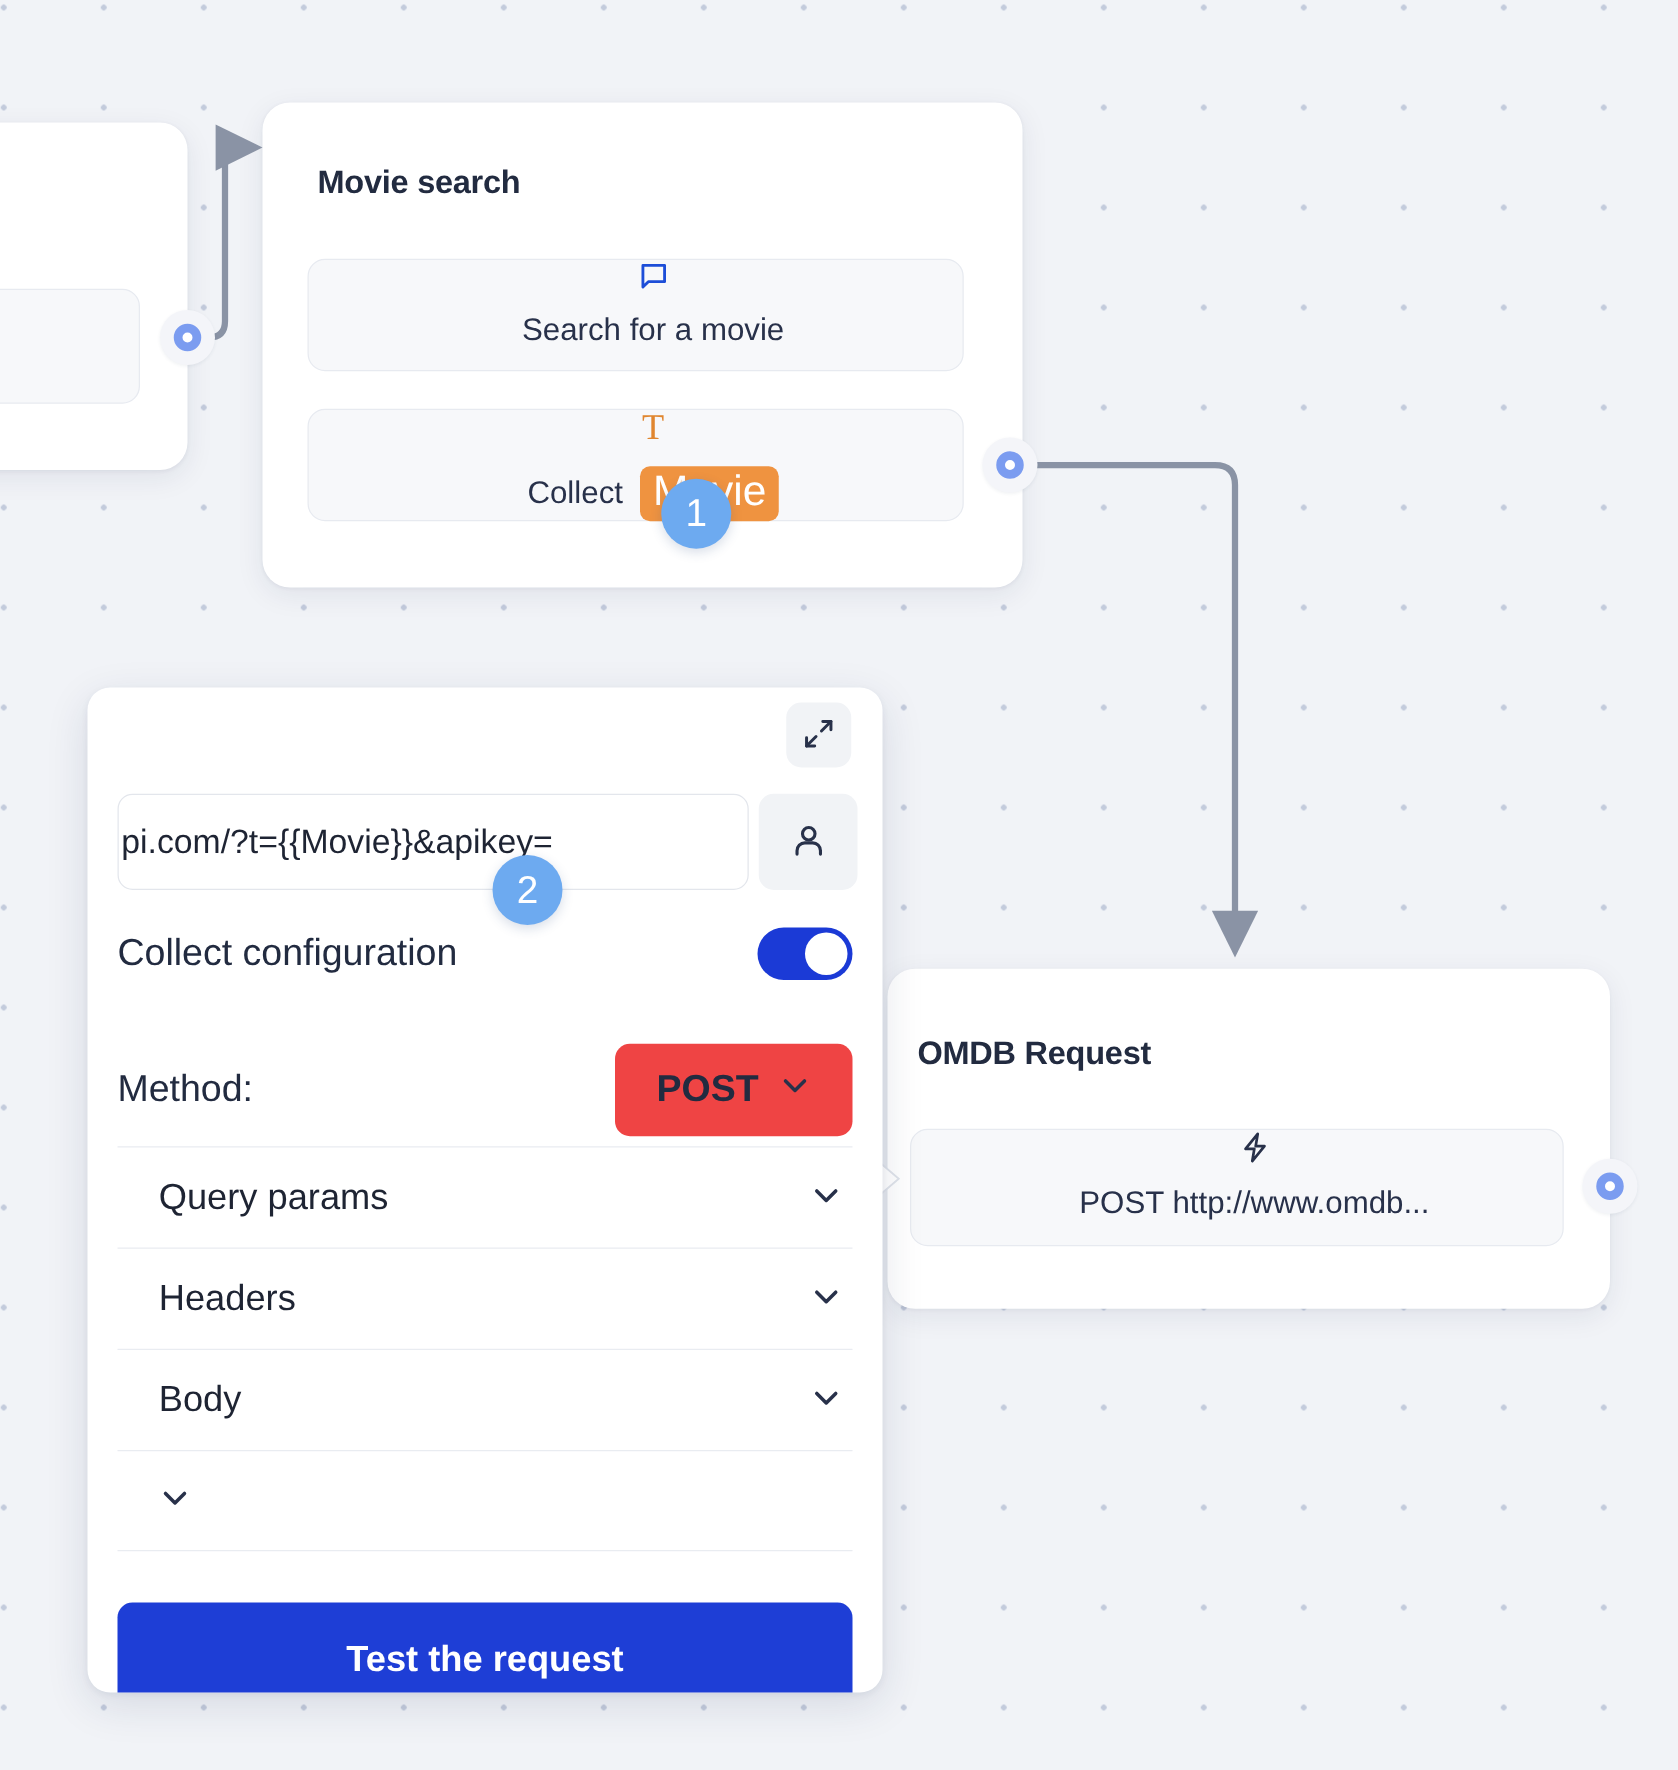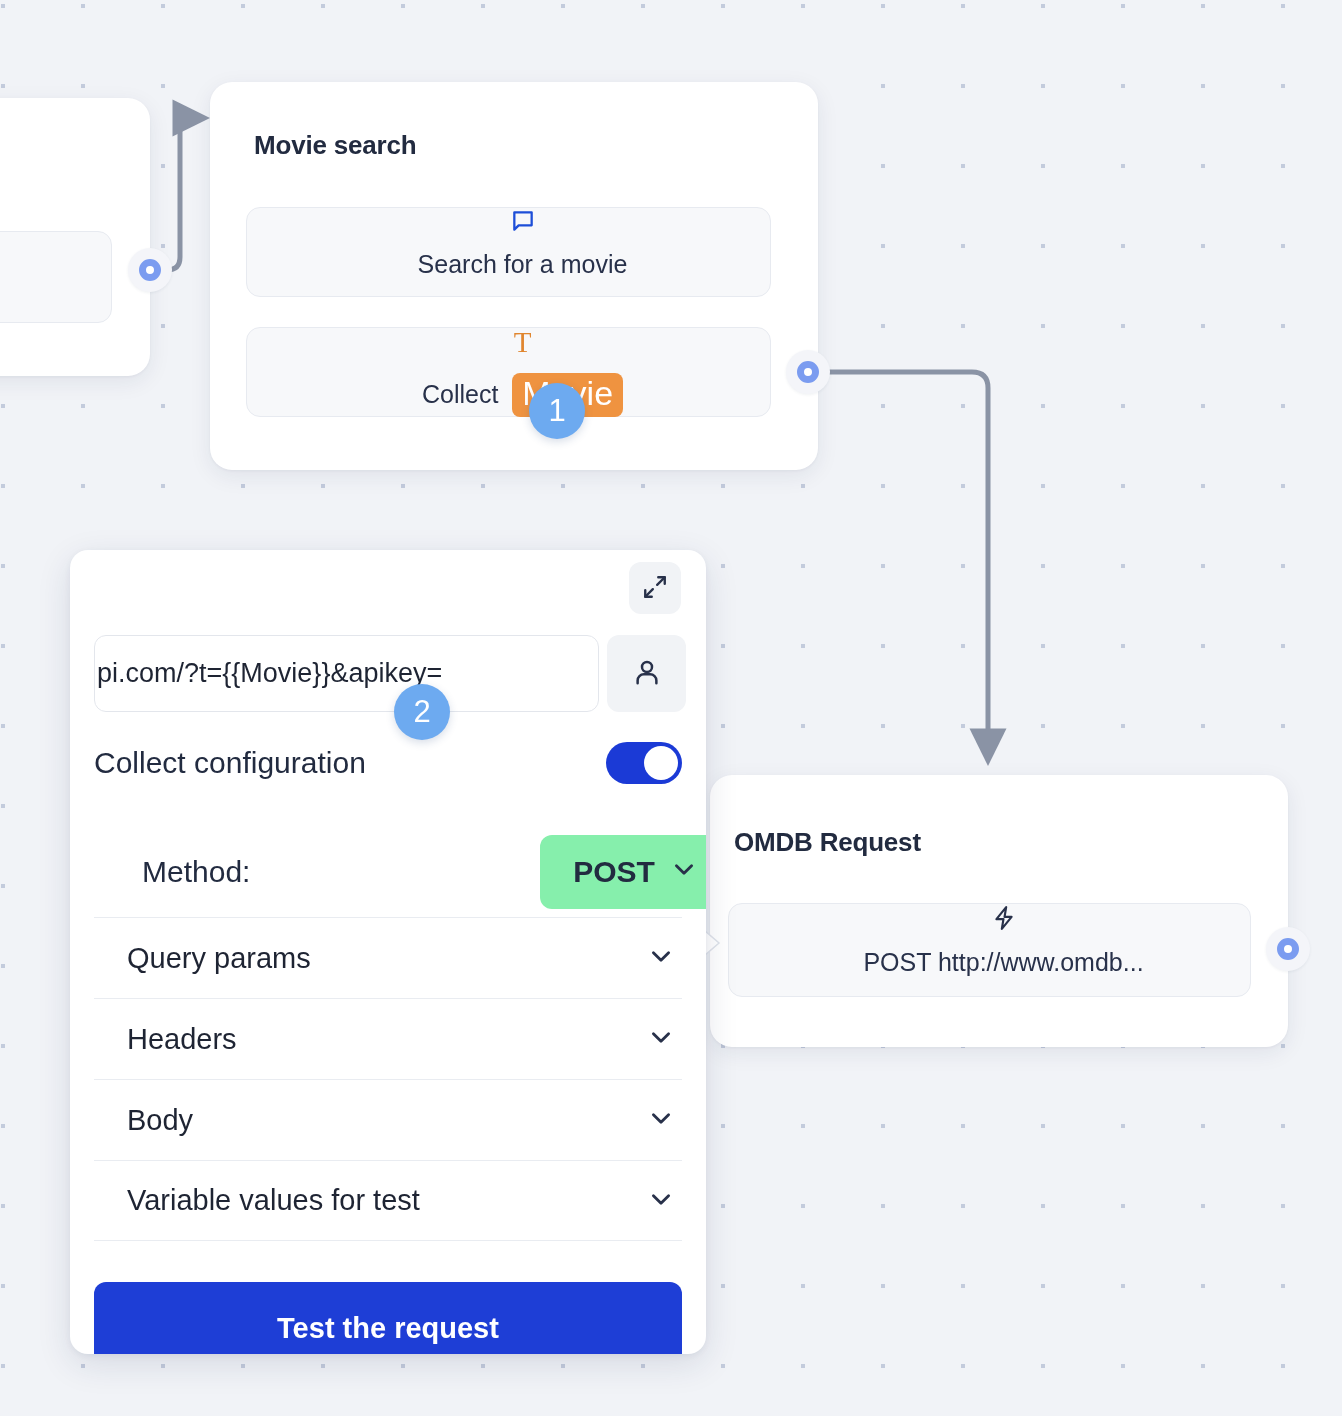--- a/index.html
+++ b/index.html
@@ -282,27 +282,26 @@
     background: #ffffff;
   }
   #method-row {
     position: absolute;
     left: 24px;
     top: 285px;
     width: 588px;
     display: flex;
     align-items: center;
     justify-content: space-between;
-    margin-left: 48px;
   }
   .method-label { font-size: 30px; color: #222b40; }
   #method-select {
     width: 190px;
     height: 74px;
-    background: #86efac;
+    background: #ef4444;
     border-radius: 12px;
     display: flex;
     align-items: center;
     justify-content: center;
     gap: 16px;
     font-size: 30px;
     font-weight: bold;
     color: #222b40;
     cursor: pointer;
   }
@@ -466,21 +465,20 @@
       </div>
       <div class="acc-item">
         <span class="acc-label">Body</span>
         <span>
           <svg viewBox="0 0 24 24" width="26" height="26" fill="none" stroke="#28314a" stroke-width="2.6" stroke-linecap="round" stroke-linejoin="round">
               <path d="M5 9 L12 16 L19 9"></path>
             </svg>
         </span>
       </div>
       <div class="acc-item">
-        <span class="acc-label">Variable values for test</span>
         <span>
           <svg viewBox="0 0 24 24" width="26" height="26" fill="none" stroke="#28314a" stroke-width="2.6" stroke-linecap="round" stroke-linejoin="round">
               <path d="M5 9 L12 16 L19 9"></path>
             </svg>
         </span>
       </div>
     </div>
 
     <button id="test-btn">Test the request</button>
   </div>

